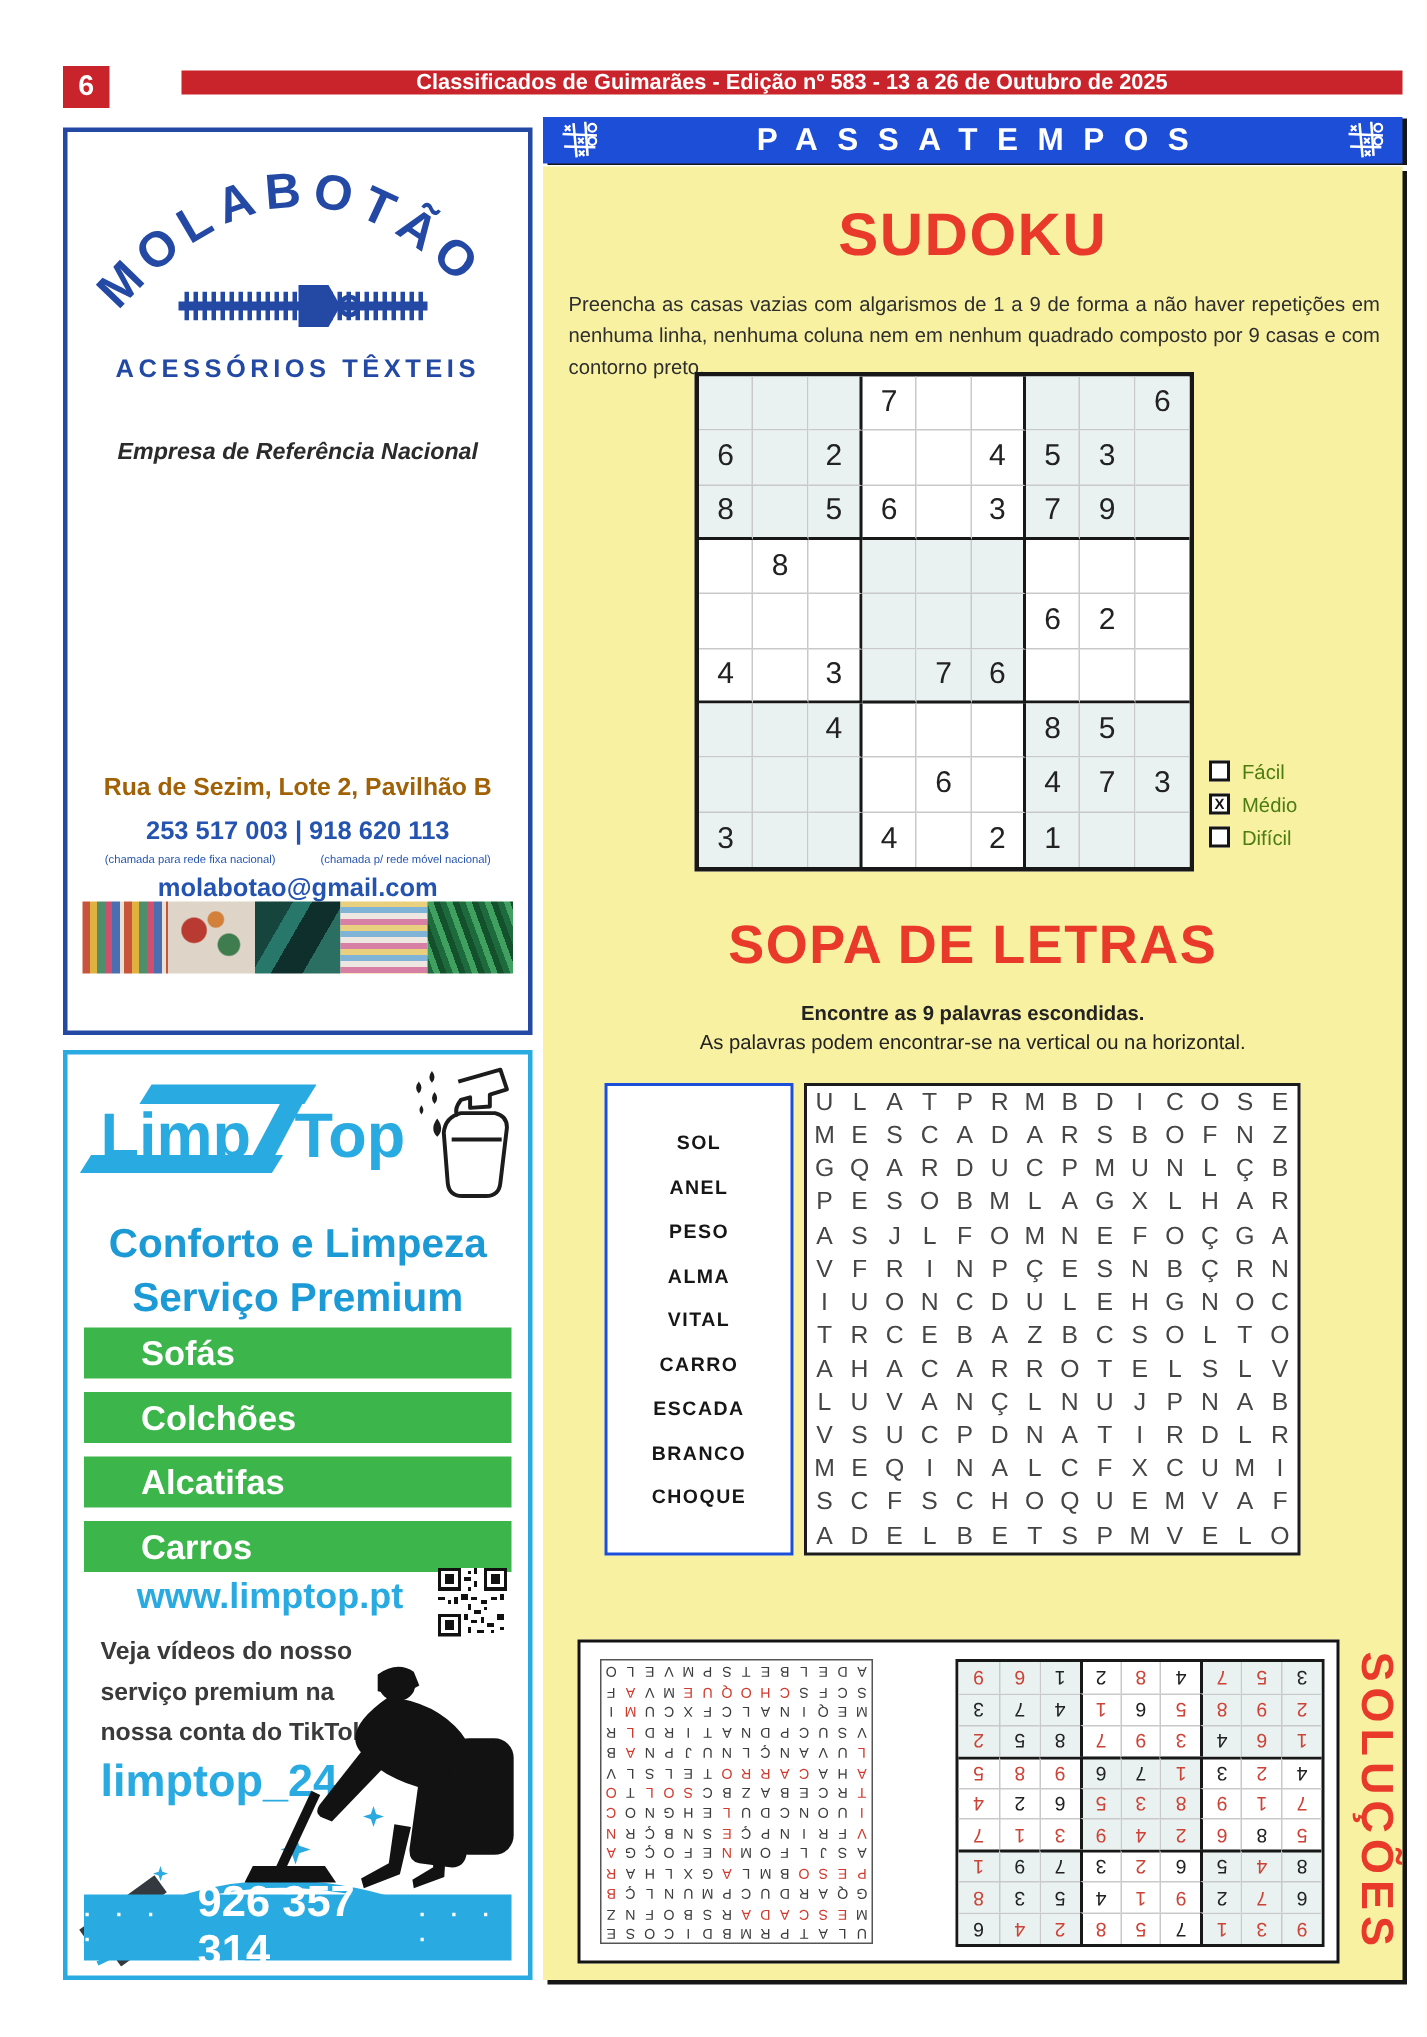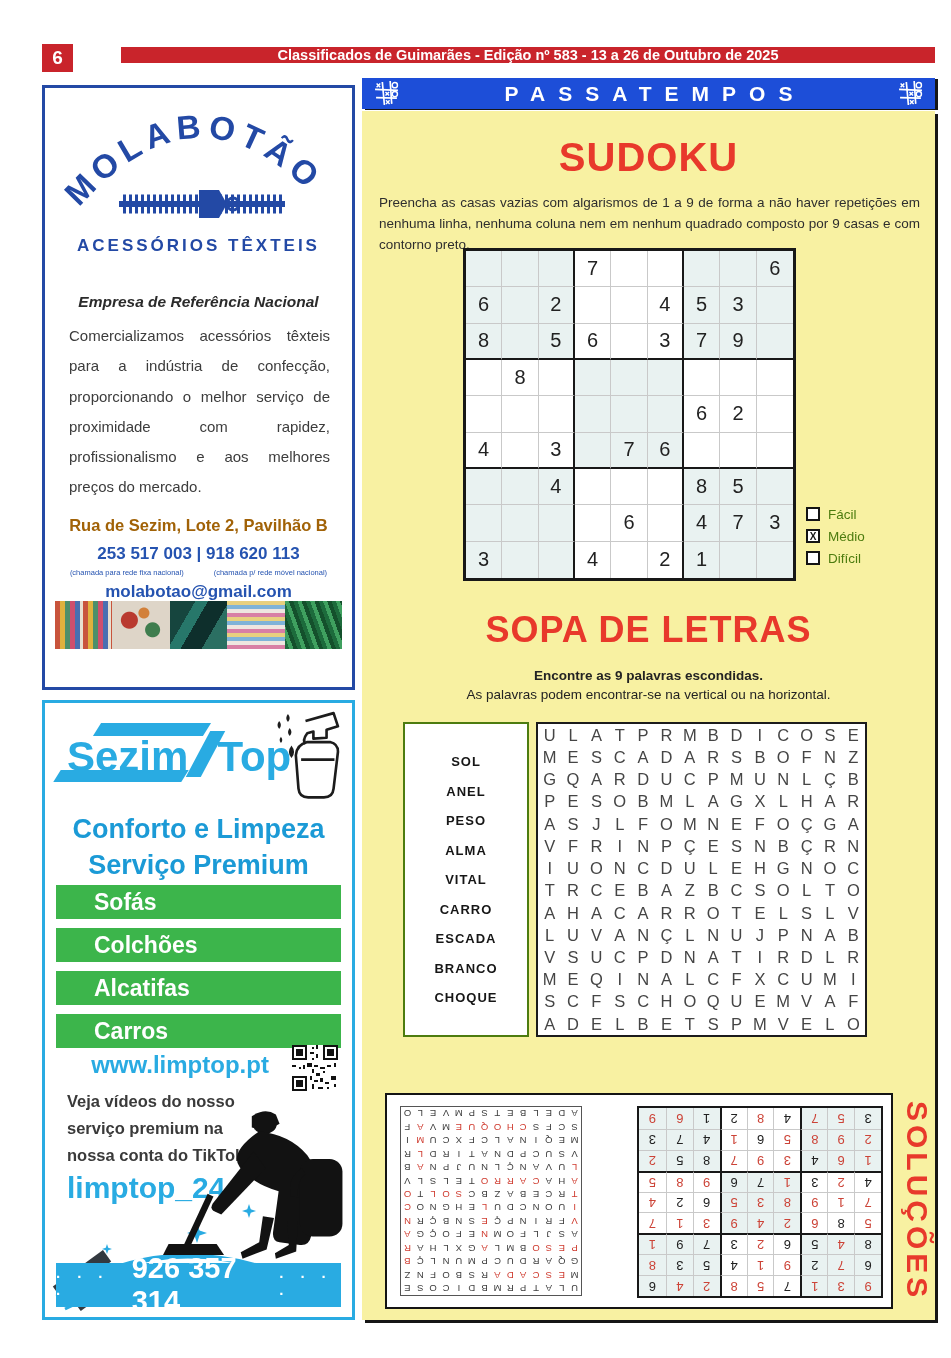--- a/index.html
+++ b/index.html
@@ -41,21 +41,21 @@
   .chk { width:14px; height:14px; border:2px solid #141414; background:#fff; margin-right:8px;
          display:flex; align-items:center; justify-content:center; font-size:10px; font-weight:bold; color:#141414; }
   .diff-label { font-size:13.5px; color:#4d7c0f; }
 
   .sopa-title { position:absolute; top:498px; width:100%; text-align:center; color:#e8392b;
                 font-size:36px; font-weight:bold; letter-spacing:1px; }
   .sopa-sub1 { position:absolute; top:557px; width:100%; text-align:center; font-weight:bold; font-size:13.5px; color:#232323; }
   .sopa-sub2 { position:absolute; top:576px; width:100%; text-align:center; font-size:13.5px; color:#232323; }
 
   .wordbox { position:absolute; left:41px; top:611px; width:126px; height:315px; background:#fff;
-             border:2px solid #4d7c0f; display:flex; flex-direction:column; justify-content:space-between; padding:30px 0; }
+             border:2px solid #1d4ed8; display:flex; flex-direction:column; justify-content:space-between; padding:30px 0; }
   .wordbox .w { text-align:center; font-weight:bold; font-size:13px; letter-spacing:1px; color:#161616; }
 
   .lgrid { display:grid; background:#fff; border:2px solid #1c1c1c; }
   .lgrid.main { position:absolute; left:174px; top:611px; width:331px; height:315px;
                 grid-template-columns:repeat(14,1fr); grid-template-rows:repeat(14,1fr); font-size:16.5px; color:#454545; }
   .l-cell { display:flex; align-items:center; justify-content:center; line-height:1; }
 
   
   .solbox { position:absolute; left:23px; top:982px; width:508px; height:216px; background:#fff; border:2px solid #141414; }
   .lgrid.mini { position:absolute; left:13px; top:11px; width:182px; height:190px;
@@ -175,41 +175,40 @@
           <line x1="62" y1="104" x2="222" y2="104" stroke="#2349a5" stroke-width="7" stroke-dasharray="3 3"></line>
           <line x1="62" y1="116" x2="222" y2="116" stroke="#2349a5" stroke-width="7" stroke-dasharray="3 3"></line>
           <rect x="58" y="107" width="166" height="6" fill="#2349a5"></rect>
           <path d="M138 96 l20 0 l8 14 l-8 14 l-20 0 z" fill="#2349a5"></path>
           <circle cx="172" cy="110" r="6" fill="none" stroke="#2349a5" stroke-width="3"></circle>
         </g>
       </svg>
     </div>
     <div class="mola-sub">ACESSÓRIOS TÊXTEIS</div>
     <div class="mola-tag">Empresa de Referência Nacional</div>
-    <div class="mola-body">Comercializamos acessórios têxteis para a indústria de confecção, proporcionando o melhor serviço de proximidade com rapidez, profissionalismo e aos melhores preços do mercado.</div>
     <div class="mola-addr">Rua de Sezim, Lote 2, Pavilhão B</div>
     <div class="mola-phones">253 517 003  |  918 620 113</div>
     <div class="mola-note">
       <span>(chamada para rede fixa nacional)</span><span>(chamada p/ rede móvel nacional)</span>
     </div>
     <div class="mola-email">molabotao@gmail.com</div>
     <div class="strip">
       <div class="ph1"></div>
       <div class="ph2"></div>
       <div class="ph3"></div>
       <div class="ph4"></div>
       <div class="ph5"></div>
     </div>
   </div>
 
   <div class="limp">
     <div class="lt-logo">
       <span class="lt-bar-top"></span>
       <span class="lt-bar-bot"></span>
-      <span>Sezim</span><span class="lt-slash"></span><span>Top</span>
+      <span>Limp</span><span class="lt-slash"></span><span>Top</span>
     </div>
     <div class="lt-spray">
       <svg width="88" height="100" viewBox="0 0 100 114">
         <g fill="none" stroke="#1c1c1c" stroke-width="3" stroke-linejoin="round">
           <path d="M54 16 l32 -9 l5 15 l-13 4 l0 9 l-15 1 l0 -8 l-7 2 q-6 8 -2 12"></path>
           <path d="M56 40 q-12 3 -13 15 l3 38 q1 10 11 10 h18 q10 0 11 -10 l5 -42 q0 -9 -9 -11 z"></path>
           <path d="M49 60 h38"></path>
         </g>
         <g fill="#1c1c1c">
           <path d="M34 8 q4 5 0 9 q-4 -4 0 -9"></path>

